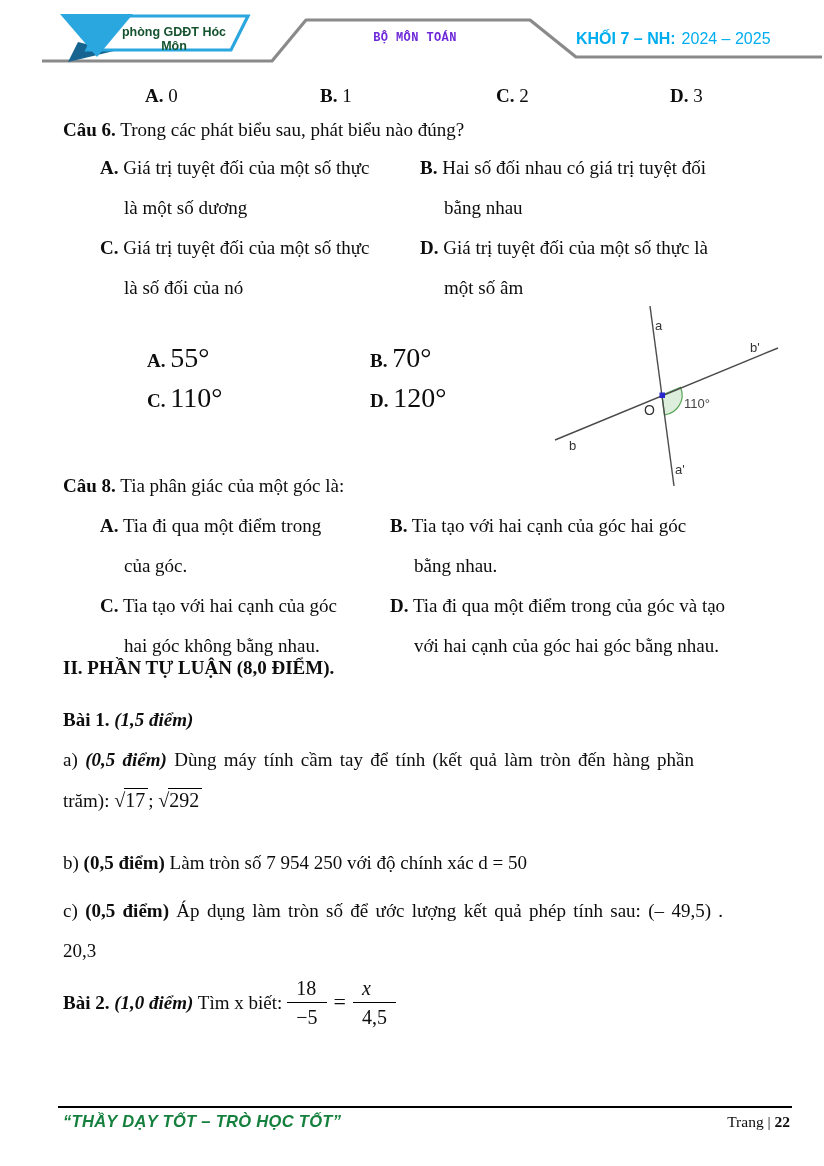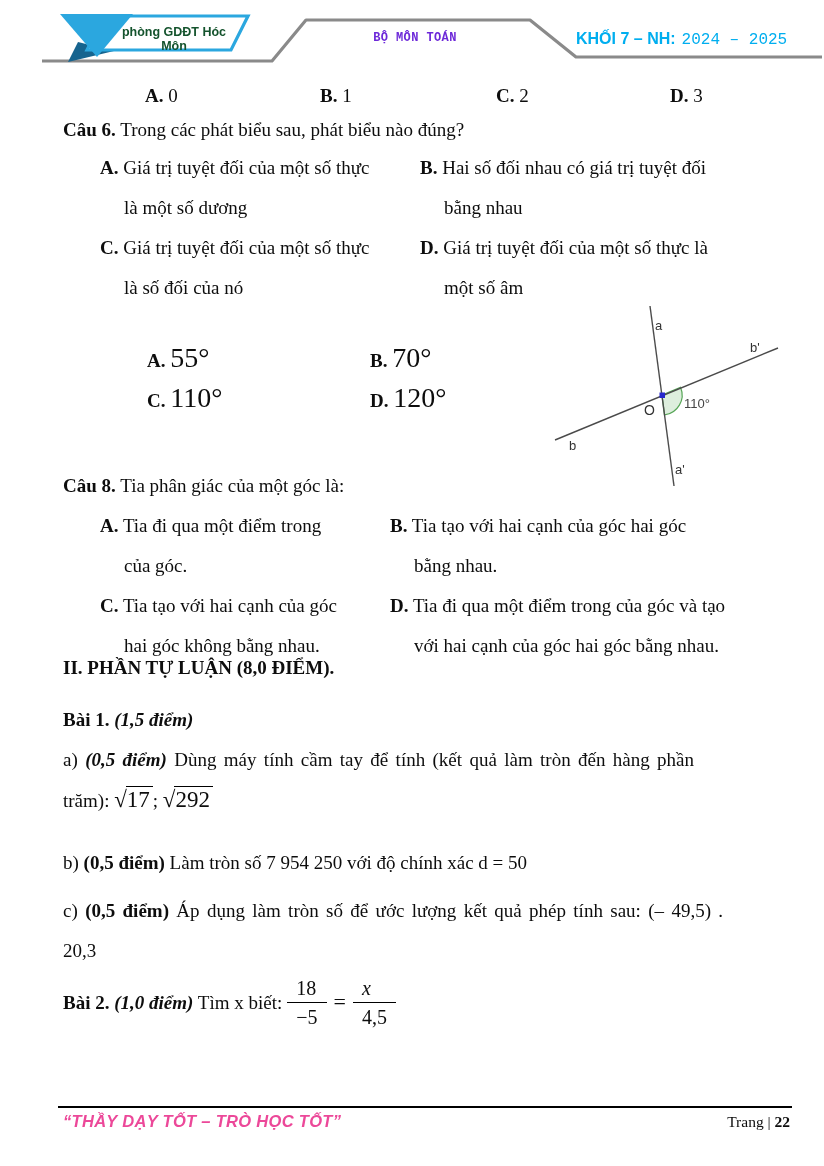--- a/index.html
+++ b/index.html
@@ -13,35 +13,35 @@
   .optline{font-size:19px;line-height:40px;white-space:nowrap;}
   .optline .cont{padding-left:24px;}
   .just1{word-spacing:2.6px;}
   
   .hdr-org{font-family:"Liberation Sans",sans-serif;font-weight:bold;font-size:12.5px;
            color:#14532d;text-align:center;}
   .hdr-subject{font-family:Liberation Mono, monospace;font-weight:bold;font-size:12px;
            color:#6d28d9;text-align:center;letter-spacing:.4px;}
   .hdr-grade{font-size:16px;color:#00aeef;white-space:nowrap;}
   .hdr-grade .g1{font-family:"Liberation Sans",sans-serif;font-weight:bold;}
-  .hdr-grade .g2{font-family:Liberation Mono, monospace;margin-left:6px;}
+  .hdr-grade .g2{font-family:Liberation Sans, sans-serif;margin-left:6px;}
   
   .deg{font-size:28px;}
-  .sqrt{display:inline-block;font-size:23px;white-space:nowrap;}
+  .sqrt{display:inline-block;font-size:20px;white-space:nowrap;}
   .rad{letter-spacing:-1px;}
   .rbar{border-top:1.6px solid #000;padding:0 3px 0 1px;}
   .frac{display:inline-block;vertical-align:middle;font-size:20px;
         line-height:1.2;margin:0 5px;}
   .fnum{display:block;border-bottom:1.7px solid #000;padding:0 9px 2px;}
   .fden{display:block;padding:2px 9px 0;}
   .feq{font-size:22px;vertical-align:middle;margin:0 2px;}
   
   .foot-rule{border-top:2px solid #000;}
   .foot-slogan{font-family:"Liberation Sans",sans-serif;font-style:italic;font-weight:bold;
-        font-size:16.5px;color:#ec4899;letter-spacing:.3px;white-space:nowrap;}
+        font-size:16.5px;color:#15803d;letter-spacing:.3px;white-space:nowrap;}
   .foot-page{font-size:15.5px;white-space:nowrap;}
   svg text{font-family:"Liberation Sans",sans-serif;}
 </style>
 </head>
 <body>
 
 <div class="page">
 
   <svg class="abs" style="left:0;top:0;" width="824" height="72" viewBox="0 0 824 72">
     <polyline points="42,61 272,61 306,20 530,20 576,57 822,57" fill="none" stroke="#8a8a8a" stroke-width="3.2" stroke-linejoin="round"></polyline>

